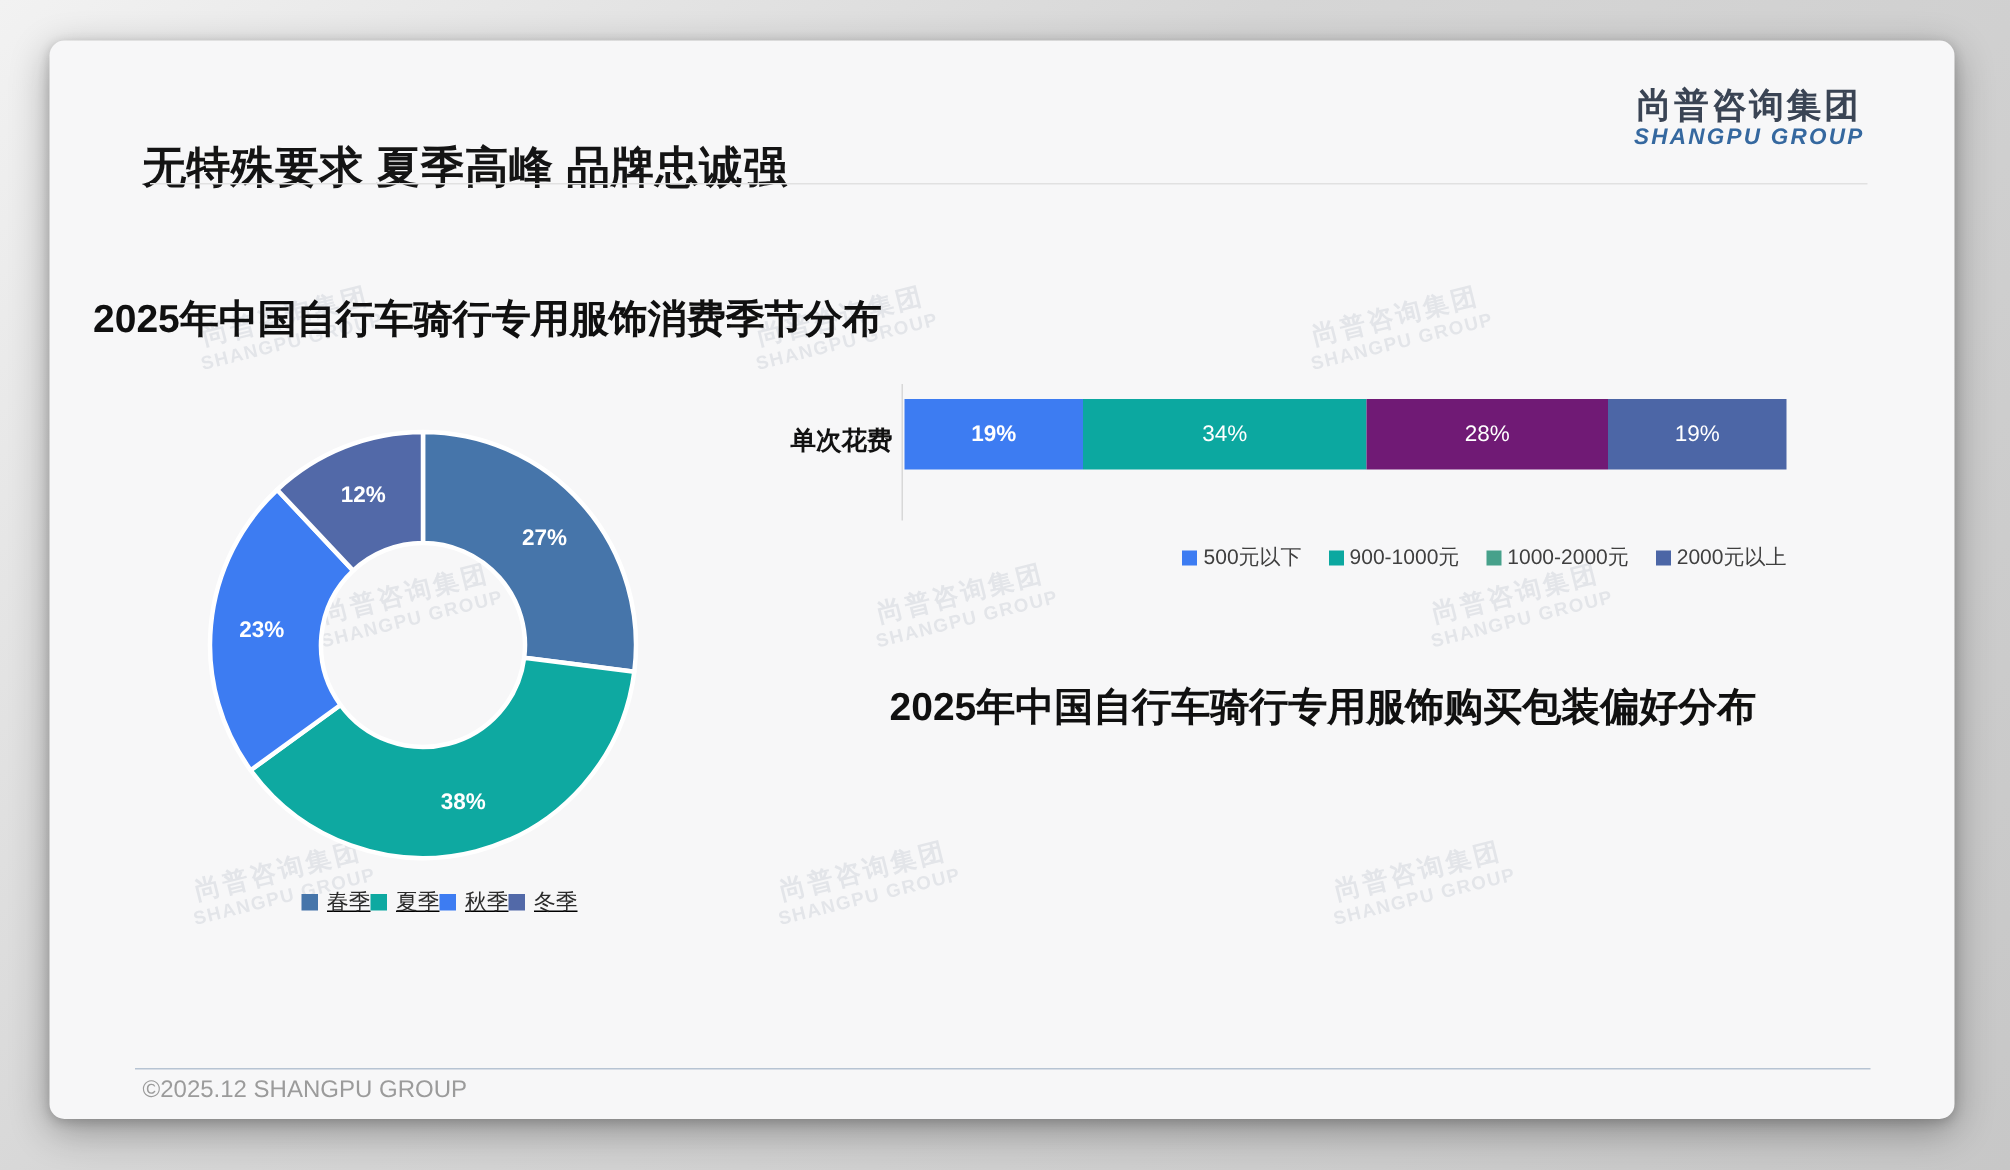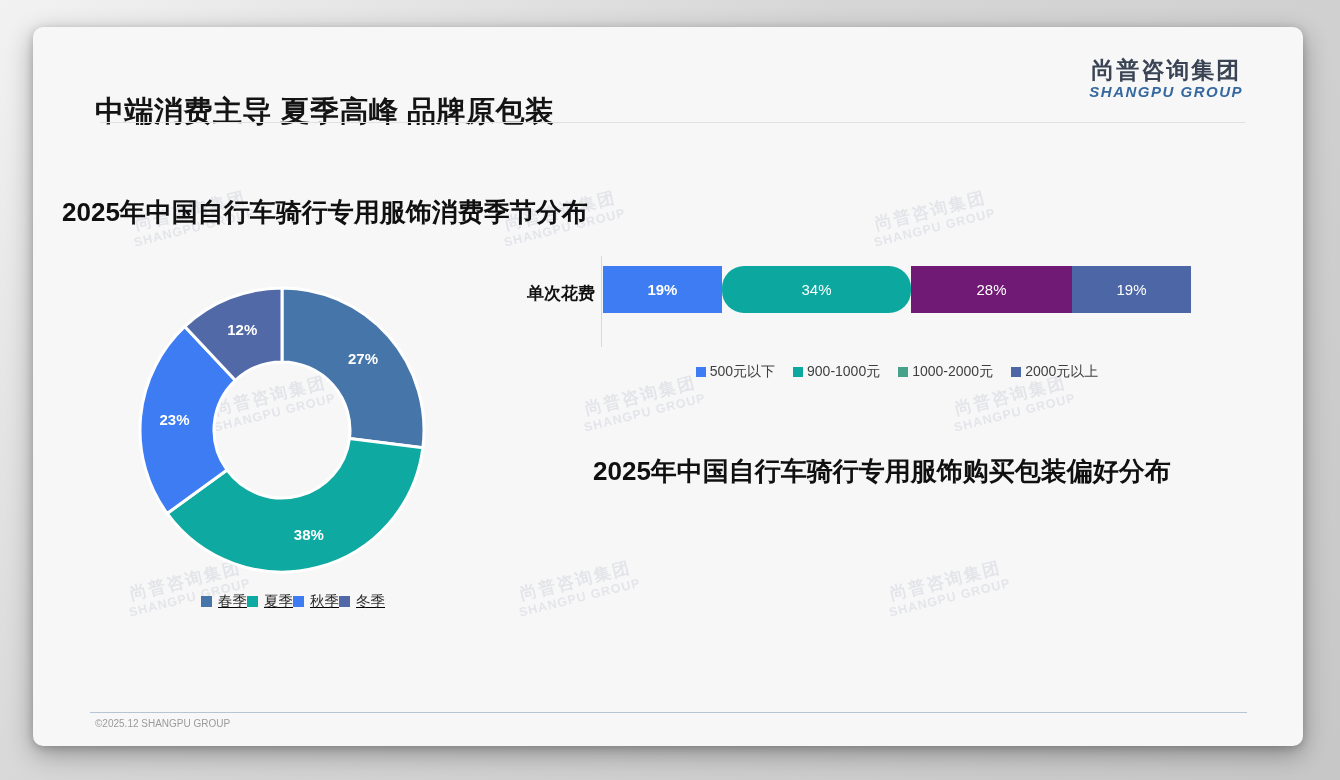--- a/index.html
+++ b/index.html
@@ -30,33 +30,33 @@
   .donut-label{font-size:15px;font-weight:bold;fill:#ffffff;}
   .legend-row{display:flex;justify-content:center;align-items:center;}
   #donut-legend{left:0;top:565px;width:520px;text-decoration:underline;}
   .legend-item{display:flex;align-items:center;gap:6px;font-size:14.5px;color:#2b2b2b;}
   .legend-sq{width:11px;height:11px;display:inline-block;}
   
   .spend-row-label{left:420px;top:255px;width:142px;text-align:right;font-size:17px;font-weight:bold;color:#111;}
   .spend-axis{left:568px;top:229px;width:1px;height:91px;background:#d8d8d8;}
   #spend-bar{left:570px;top:239px;width:588px;height:47px;display:flex;}
   .spend-seg{display:flex;align-items:center;justify-content:center;color:#fff;font-size:15px;}
-  #spend-legend{left:570px;top:336px;width:588px;gap:18px;}
+  #spend-legend{left:570px;top:336px;width:588px;gap:18px;justify-content:flex-end;}
   #spend-legend .legend-item{font-size:14px;color:#3f3f3f;gap:4px;}
   #spend-legend .legend-sq{width:10px;height:10px;}
   
   #pack-chart{left:537px;top:453px;width:640px;height:205px;}
   .pack-baseline{left:0;top:157px;width:625px;height:1px;background:#dadada;}
   .pack-bar{position:absolute;background:#17a9a1;}
   .pack-val{position:absolute;width:90px;text-align:center;font-size:15px;color:#5a5a5a;}
   .pack-cat{position:absolute;width:126px;text-align:center;font-size:15.5px;color:#1e1e1e;top:168px;}
   
   .sample-note{left:79px;top:660px;font-size:13.5px;color:#9fb3c7;}
   .footer-divider{left:57px;top:685px;width:1157px;height:1px;background:#b7c4d3;}
-  .copyright{left:62px;top:691px;font-size:10px;color:#9b9b9b;}
+  .copyright{left:62px;top:691px;font-size:16px;color:#9b9b9b;}
   .website{left:907px;top:691px;width:300px;text-align:right;font-size:12px;color:#9b9b9b;}
   
   .watermark{position:absolute;transform:rotate(-14deg);text-align:center;color:#7e8a9d;opacity:.16;font-weight:bold;pointer-events:none;line-height:1.25;}
   .watermark .l1{font-size:17px;letter-spacing:2px;}
   .watermark .l2{font-size:12.5px;letter-spacing:1px;}
 </style>
 </head>
 <body>
 
 <div class="card">
@@ -93,21 +93,21 @@
       <div class="watermark" style="left: 482px; top: 543px;">
         <div class="l1">尚普咨询集团</div>
         <div class="l2">SHANGPU GROUP</div>
       </div>
       <div class="watermark" style="left: 852px; top: 543px;">
         <div class="l1">尚普咨询集团</div>
         <div class="l2">SHANGPU GROUP</div>
       </div>
     </div>
 
-  <h1 class="abs main-title">中端消费主导 夏季高峰 品牌原包装</h1>
+  <h1 class="abs main-title">无特殊要求 夏季高峰 品牌忠诚强</h1>
 
   <div class="abs logo">
     <div class="logo-cn">尚普咨询集团</div>
     <div class="logo-en">SHANGPU GROUP</div>
   </div>
 
   <div class="abs header-divider"></div>
 
   <h2 class="abs chart-title title-season">2025年中国自行车骑行专用服饰消费季节分布</h2>
 
@@ -139,21 +139,21 @@
         <span>冬季</span>
       </div>
     </div>
 
   <div class="abs spend-row-label">单次花费</div>
   <div class="abs spend-axis"></div>
   <div id="spend-bar" class="abs">
       <div class="spend-seg" style="flex-grow: 19; background: rgb(61, 124, 242);">
         <span style="font-weight: bold;">19%</span>
       </div>
-      <div class="spend-seg" style="flex-grow: 34; background: rgb(12, 168, 160); border-radius: 22px;">
+      <div class="spend-seg" style="flex-grow: 34; background: rgb(12, 168, 160);">
         <span>34%</span>
       </div>
       <div class="spend-seg" style="flex-grow: 28; background: #701a75;">
         <span>28%</span>
       </div>
       <div class="spend-seg" style="flex-grow: 19; background: rgb(76, 102, 166);">
         <span>19%</span>
       </div>
     </div>
   <div id="spend-legend" class="abs legend-row">

